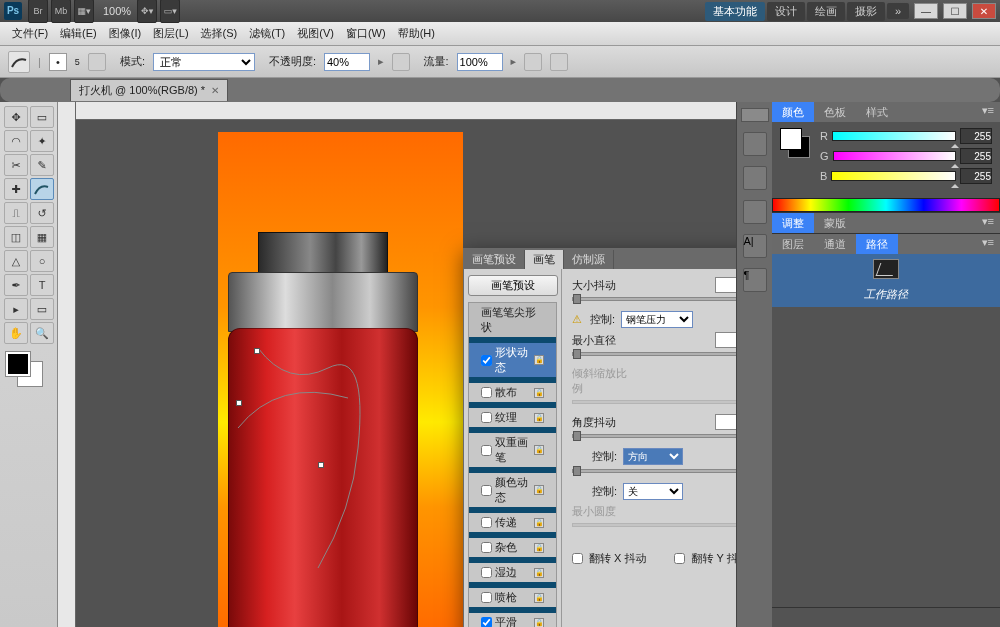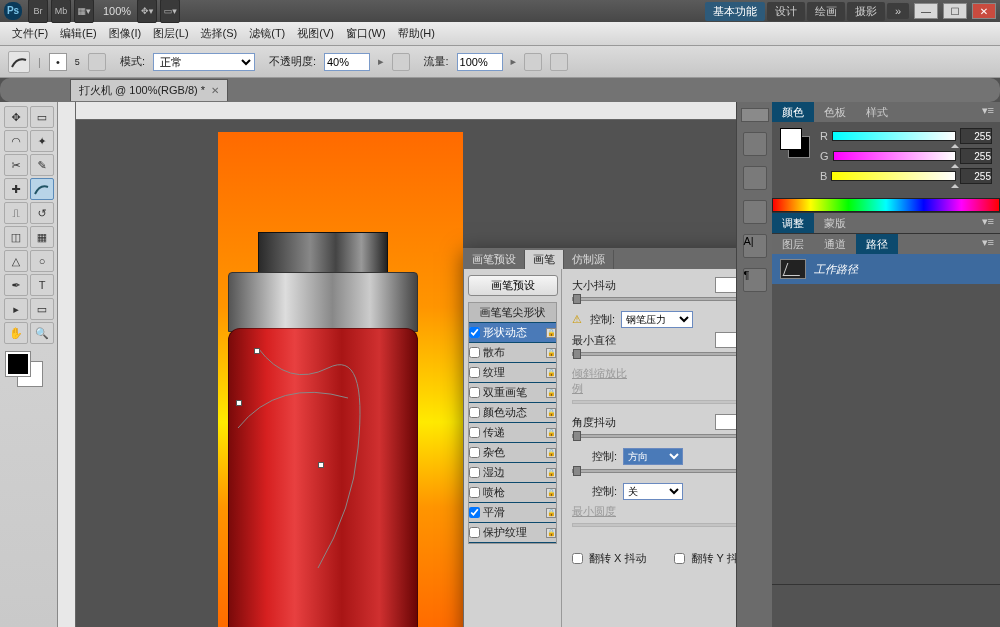--- a/index.html
+++ b/index.html
@@ -1,20 +1,20 @@
 <!DOCTYPE html>
 <html><head>
 <meta charset="utf-8">
 <style>
   * { box-sizing: border-box; margin: 0; padding: 0; font-family: "Microsoft YaHei", sans-serif; font-size: 11px; }
   body { background: #525252; width: 1000px; height: 627px; overflow: hidden; position: relative; }
   
   
   .app-bar { height: 22px; background: linear-gradient(#5b5b5b,#474747); display: flex; align-items: center; padding: 0 4px; color: #ddd; }
-  .app-bar .ps-logo { width: 18px; height: 18px; background: #0a3a5a; color:#7bc4e8; font-weight:bold; text-align:center; line-height:18px; border-radius:8px; margin-right:6px; font-size:10px;}
+  .app-bar .ps-logo { width: 18px; height: 18px; background: #0a3a5a; color:#7bc4e8; font-weight:bold; text-align:center; line-height:18px; border-radius:2px; margin-right:6px; font-size:10px;}
   .app-bar .icon-btn { width: 20px; height:24px; background:#3a3a3a; border:1px solid #2a2a2a; margin-right:3px; border-radius:2px; display:flex;align-items:center;justify-content:center;font-size:9px;color:#bbb;}
   .app-bar .right-tabs { margin-left:auto; display:flex; gap:2px; align-items:center;}
   .app-bar .rtab { padding: 2px 8px; background:#3d3d3d; color:#ccc; border-radius:2px; font-size:11px;}
   .app-bar .rtab.active { background:#2d5a7a; color:#fff;}
   .win-btn { width:24px; height:16px; margin-left:3px; background:#d8d8d8; border:1px solid #888; display:flex;align-items:center;justify-content:center;color:#333;font-size:10px;}
   .win-btn.close { background:#c94b3f; color:#fff;}
   
   
   .menu-bar { height: 24px; background: linear-gradient(#ededed,#d5d5d5); border-bottom:1px solid #999; display:flex; align-items:center; padding:0 6px; color:#222;}
   .menu-bar span { padding: 3px 6px; }
@@ -52,59 +52,59 @@
   
   
   .brush-panel { position:absolute; top:146px; left:405px; width:307px; height:460px; background:#d2d2d2; border:1px solid #6b6b6b; box-shadow:0 4px 20px rgba(0,0,0,.5); display:flex;flex-direction:column;}
   .brush-panel .tabs { height:20px; background:#6a6a6a; display:flex; align-items:flex-end;}
   .brush-panel .tab { padding:2px 8px; color:#ddd; font-size:11px; background:#6a6a6a; border-right:1px solid #555;}
   .brush-panel .tab.active { background:#d2d2d2; color:#222;}
   .brush-panel .body { flex:1; display:flex;}
   .brush-panel .left { width:98px; padding:6px 4px; border-right:1px solid #999;}
   .brush-panel .left button { display:block; width:90px; margin:0 auto 6px; padding:2px 0; background:linear-gradient(#f5f5f5,#ddd); border:1px solid #888; border-radius:3px; font-size:11px;}
   .brush-panel .left .opt-list { border:1px solid #999; background:#c8c8c8;}
-  .brush-panel .left .opt { padding:2px 0; display:flex; align-items:center; gap:3px; border-bottom:1px solid #0c4a6e; font-size:11px; color:#222;}
+  .brush-panel .left .opt { padding:2px 12px; display:flex; align-items:center; gap:3px; border-bottom:6px solid #0c4a6e; font-size:11px; color:#222;}
   .brush-panel .left .opt.hdr { background:#bdbdbd; justify-content:center;}
   .brush-panel .left .opt.sel { background:#4a7ab8; color:#fff;}
   .brush-panel .left .opt .lock { margin-left:auto; width:10px; height:10px; border:1px solid #888; background:#ddd; font-size:7px; line-height:8px; text-align:center;color:#555;}
   .brush-panel .right { flex:1; padding:8px 10px; font-size:11px; color:#222;}
   .brush-panel .right .row { display:flex; align-items:center; margin-bottom:4px; gap:6px;}
   .brush-panel .right .row .lbl { width:60px;}
   .brush-panel .right input[type=text] { width:44px; height:16px; border:1px solid #888; text-align:right; padding:0 2px; font-size:10px;}
   .brush-panel .right select { height:17px; border:1px solid #6a8ac0; font-size:10px; background:#fff;}
   .brush-panel .right select.hl { background:#4a7ab8; color:#fff;}
   .brush-panel .right .slider { width:100%; height:4px; background:#b0b0b0; border:1px solid #888; margin:2px 0 10px; position:relative;}
   .brush-panel .right .slider .thumb{position:absolute;left:0;top:-4px;width:8px;height:10px;background:#888;border:1px solid #555;}
-  .brush-panel .right .disabled { color:#999;text-decoration:underline;}
+  .brush-panel .right .disabled { color:#999;}
   
   
   .right-dock { width:36px; background:#6b6b6b; border-left:1px solid #444; display:flex;flex-direction:column;align-items:center;padding-top:6px;gap:4px;}
   .right-dock .tiny { width:28px;height:14px; background:#8a8a8a; border:1px solid #555;}
   .right-dock .rd-ico { width:24px;height:24px; background:#7a7a7a; border:1px solid #555; margin-top:6px;border-radius:2px;}
   
   .panels { width:228px; background:#535353; display:flex;flex-direction:column;}
   .panel { background:#535353; border-bottom:1px solid #333;}
   .panel .ptabs { height:20px; background:#6a6a6a; display:flex;}
   .panel .ptab { padding:3px 10px; color:#ccc; font-size:11px;}
-  .panel .ptab.active { background:#0c4a6e; color:#fff;}
+  .panel .ptab.active { background:#3b82f6; color:#fff;}
   .panel .pbody { padding:6px 8px; color:#ccc; font-size:11px;}
   
   .color-panel .pbody { display:flex; gap:8px;}
   .color-panel .swatch-pair { position:relative; width:32px; height:32px;}
   .color-panel .swatch-pair .c1{position:absolute;width:22px;height:22px;background:#fff;border:1px solid #000;top:0;left:0;}
   .color-panel .swatch-pair .c2{position:absolute;width:22px;height:22px;background:#000;border:1px solid #888;top:8px;left:8px;}
   .color-panel .sliders { flex:1;}
   .color-panel .srow { display:flex;align-items:center;gap:4px;margin-bottom:4px;}
   .color-panel .srow .bar { flex:1; height:10px; border:1px solid #222; position:relative;}
   .color-panel .srow .bar .tr{position:absolute;right:-4px;top:8px;width:0;height:0;border:4px solid transparent;border-bottom-color:#ccc;}
   .color-panel .srow input { width:32px; height:16px; background:#3d3d3d; border:1px solid #222; color:#fff; text-align:right; font-size:10px;}
   .color-panel .spectrum { height:14px; background:linear-gradient(90deg,red,yellow,lime,cyan,blue,magenta,red); margin-top:4px;border:1px solid #222;}
   
   .paths-panel .pbody { padding:0;}
-  .paths-panel .path-item { background:#3d6a9e; padding:5px 8px; display:flex;align-items:center;gap:8px; color:#fff; font-style:italic;}
+  .paths-panel .path-item { background:#3d6a9e; padding:5px 8px; display:flex;align-items:center;gap:8px; color:#fff; font-style:italic;flex-direction:column;}
   .paths-panel .path-thumb { width:26px; height:20px; background:#222; border:1px solid #888; position:relative;}
   .paths-panel .path-thumb::after{content:"";position:absolute;left:4px;top:3px;width:16px;height:12px;border-left:1px solid #ccc;border-bottom:1px solid #ccc;transform:skewX(-20deg);}
   .paths-panel .empty { height:300px; background:#535353;}
   
   input[type=checkbox]{width:11px;height:11px;}
 </style>
 </head>
 <body>
 
 <div class="app-bar">

